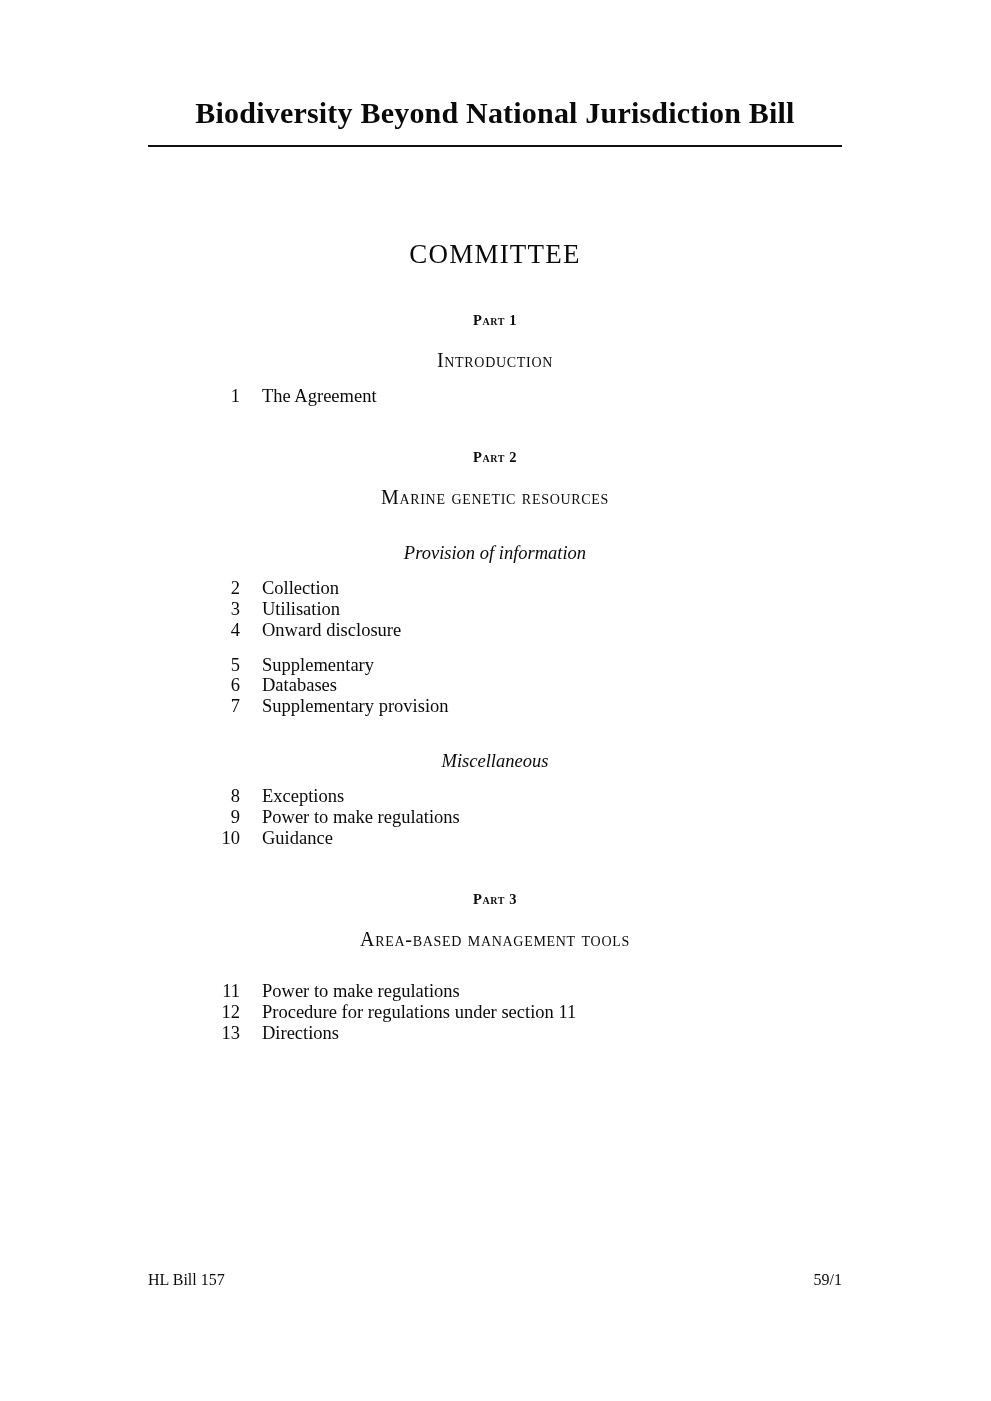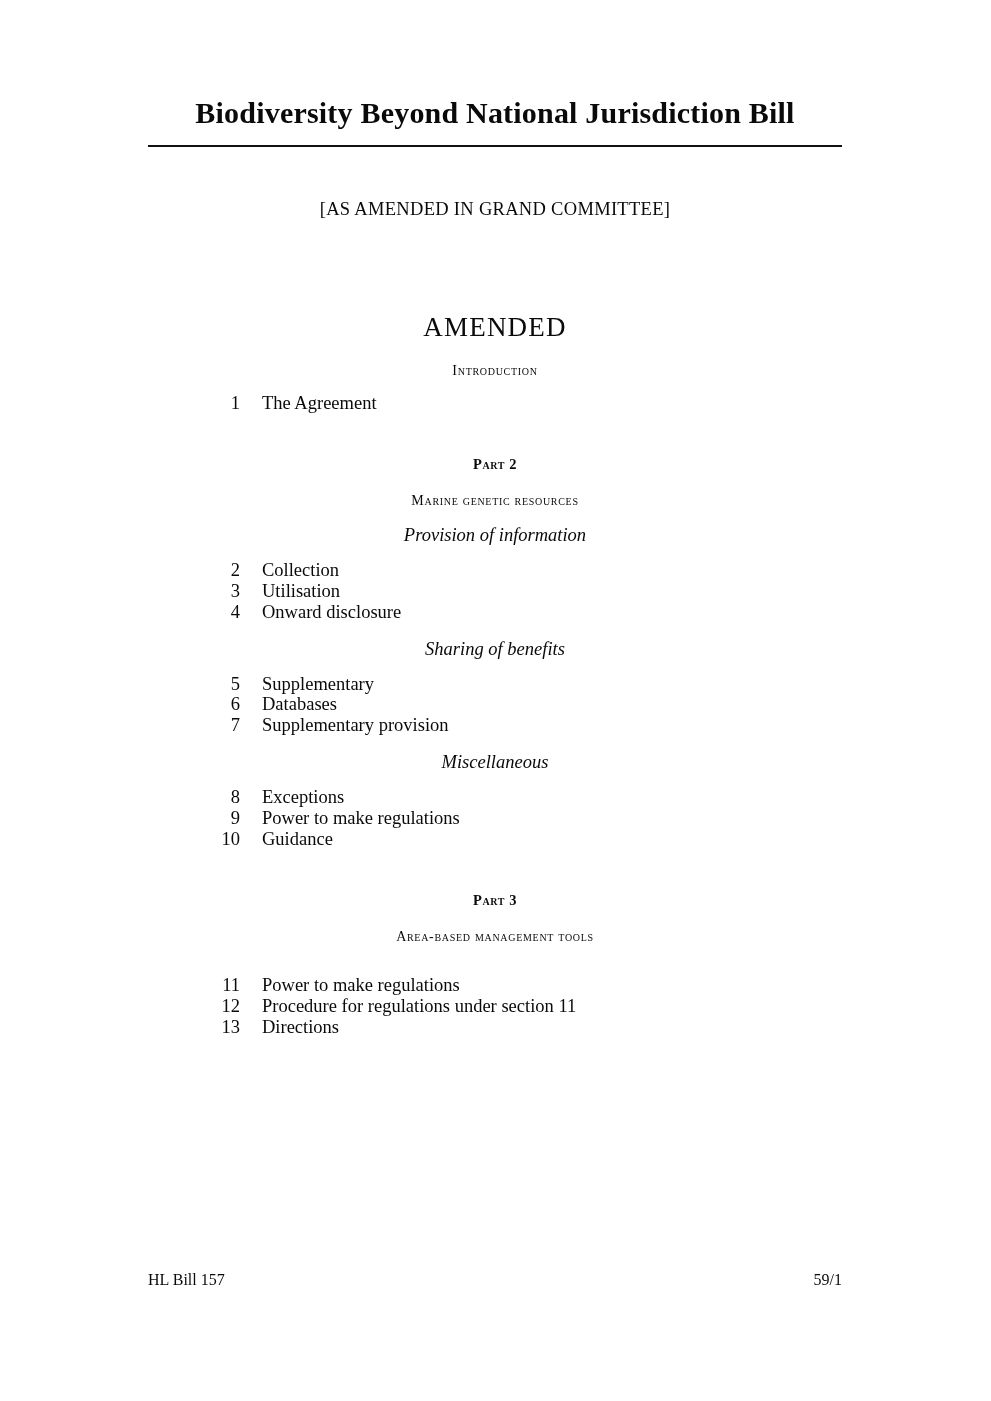--- a/index.html
+++ b/index.html
@@ -51,27 +51,27 @@
   .part-heading {
     text-align: center;
     margin-top: 42px;
     font-size: 14.5px;
     font-weight: bold;
     letter-spacing: 0.6px;
   }
   .part-sub {
     text-align: center;
     margin-top: 20px;
-    font-size: 14px;
+    font-size: 20px;
     letter-spacing: 0.7px;
     font-family: Liberation Serif, serif;
   }
   .group-heading {
     text-align: center;
-    margin-top: 16px;
+    margin-top: 34px;
     margin-bottom: 10px;
     font-style: italic;
     font-size: 18.5px;
   }
   .items {
     margin-top: 14px;
   }
   .item {
     display: flex;
     align-items: baseline;
@@ -104,25 +104,27 @@
 </style>
 </head>
 <body>
 
 <div class="page">
 
   <div class="title-block">
     <h1 class="bill-title">Biodiversity Beyond National Jurisdiction Bill</h1>
   </div>
 
-  <div class="amend-note">[AS AMENDED IN GRAND COMMITTEE]</div>
-
-  <div class="contents-heading">AMENDED</div>
+
+  <div class="contents-heading">COMMITTEE</div>
 
   <div class="part">
+    <div class="part-heading">
+      <span class="sc-wrap"><span style="font-variant: small-caps;">Part 1</span></span>
+    </div>
     <div class="part-sub" style="font-variant: small-caps;">Introduction</div>
     <div class="section-block">
       <div class="items">
         <div class="item">
           <span class="item-num">1</span>
           <span class="item-label">The Agreement</span>
         </div>
       </div>
     </div>
   </div>
@@ -144,21 +146,20 @@
         <div class="item">
           <span class="item-num">3</span>
           <span class="item-label">Utilisation</span>
         </div>
         <div class="item">
           <span class="item-num">4</span>
           <span class="item-label">Onward disclosure</span>
         </div>
       </div>
 
-      <div class="group-heading">Sharing of benefits</div>
       <div class="items">
         <div class="item">
           <span class="item-num">5</span>
           <span class="item-label">Supplementary</span>
         </div>
         <div class="item">
           <span class="item-num">6</span>
           <span class="item-label">Databases</span>
         </div>
         <div class="item">

